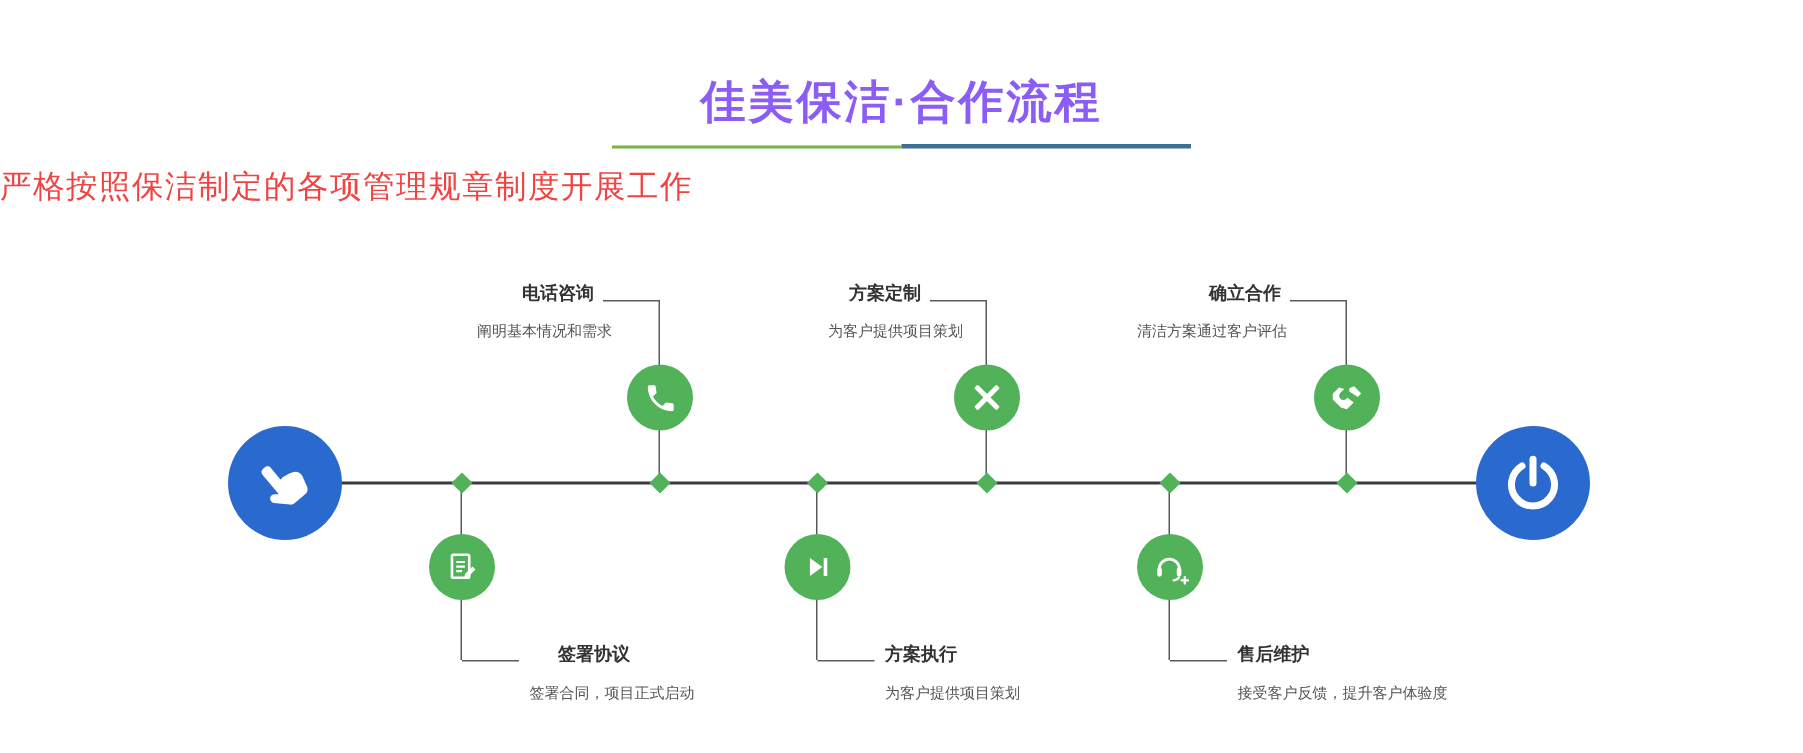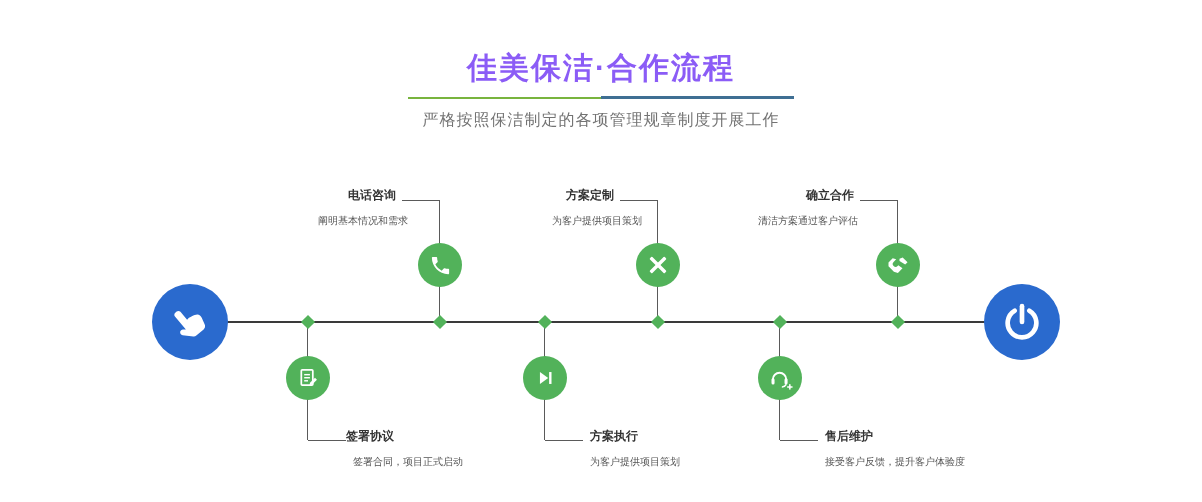--- a/index.html
+++ b/index.html
@@ -5,22 +5,22 @@
   html,body{margin:0;padding:0;background:#fff;}
   body{font-family:"Liberation Sans","DejaVu Sans",sans-serif;}
   .page{position:relative;width:1202px;height:502px;background:#fff;overflow:hidden;}
 
   .page-title{position:absolute;top:48px;left:0;width:100%;text-align:center;
     font-size:30px;font-weight:bold;color:#8b5cf6;letter-spacing:2px;}
   .divider{position:absolute;top:96px;left:50%;transform:translateX(-50%);
     width:386px;height:3px;display:flex;}
   .divider .seg-green{flex:1;background:#78b43e;height:2px;margin-top:1px;}
   .divider .seg-blue{flex:1;background:#3f6f93;height:3px;}
-  .subtitle{position:absolute;top:110px;left:0;width:100%;text-align:center;
-    font-size:16px;color:#737373;letter-spacing:1px;}
+  .subtitle{position:absolute;top:110px;left:0;width:100%;
+    font-size:21px;color:#ef4444;letter-spacing:1px;}
 
   .main-line{position:absolute;top:321px;left:190px;width:832px;height:2px;background:#3a3a3a;}
   .vline{position:absolute;width:1px;background:#5a5a5a;}
   .hline{position:absolute;height:1px;background:#5a5a5a;}
 
   .big-node{position:absolute;width:76px;height:76px;border-radius:50%;
     background:#2a6ace;display:flex;align-items:center;justify-content:center;z-index:4;}
   .node{position:absolute;width:44px;height:44px;border-radius:50%;
     background:#52b25a;display:flex;align-items:center;justify-content:center;z-index:4;}
 
@@ -112,21 +112,21 @@
           <path d="M2.5 9.5l4.2-4.2 3.5 1-2.6 2.6a2.8 2.8 0 0 0 4 4l.7-.7 4.2 3.1-4.6 4.6-4-1.2-5.4-5.4z"></path>
           <path d="M13.5 5.8l3.2-1.3 4.8 4.8-2.3 2.3-5.7-3.6z"></path>
         </svg>
       </span>
     </div>
   </div>
 
   <div>
     <div class="vline" style="left:307px;top:322px;height:118px;"></div>
     <div class="hline" style="left:308px;top:440px;width:38px;"></div>
-    <div class="step-title" style="left:346px;top:428px;">签署协议</div>
+    <div class="step-title" style="left:372px;top:428px;">签署协议</div>
     <div class="step-desc" style="left:353px;top:455px;">签署合同，项目正式启动</div>
     <div class="node" style="left:286px;top:356px;">
       <span>
         <svg width="23" height="23" viewBox="0 0 24 24">
           <rect x="4.5" y="3" width="12" height="16" rx="1" fill="none" stroke="#fff" stroke-width="1.8"></rect>
           <g stroke="#fff" stroke-width="1.5">
             <line x1="7.5" y1="8" x2="13.5" y2="8"></line>
             <line x1="7.5" y1="11.2" x2="13.5" y2="11.2"></line>
             <line x1="7.5" y1="14.4" x2="11.5" y2="14.4"></line>
           </g>

